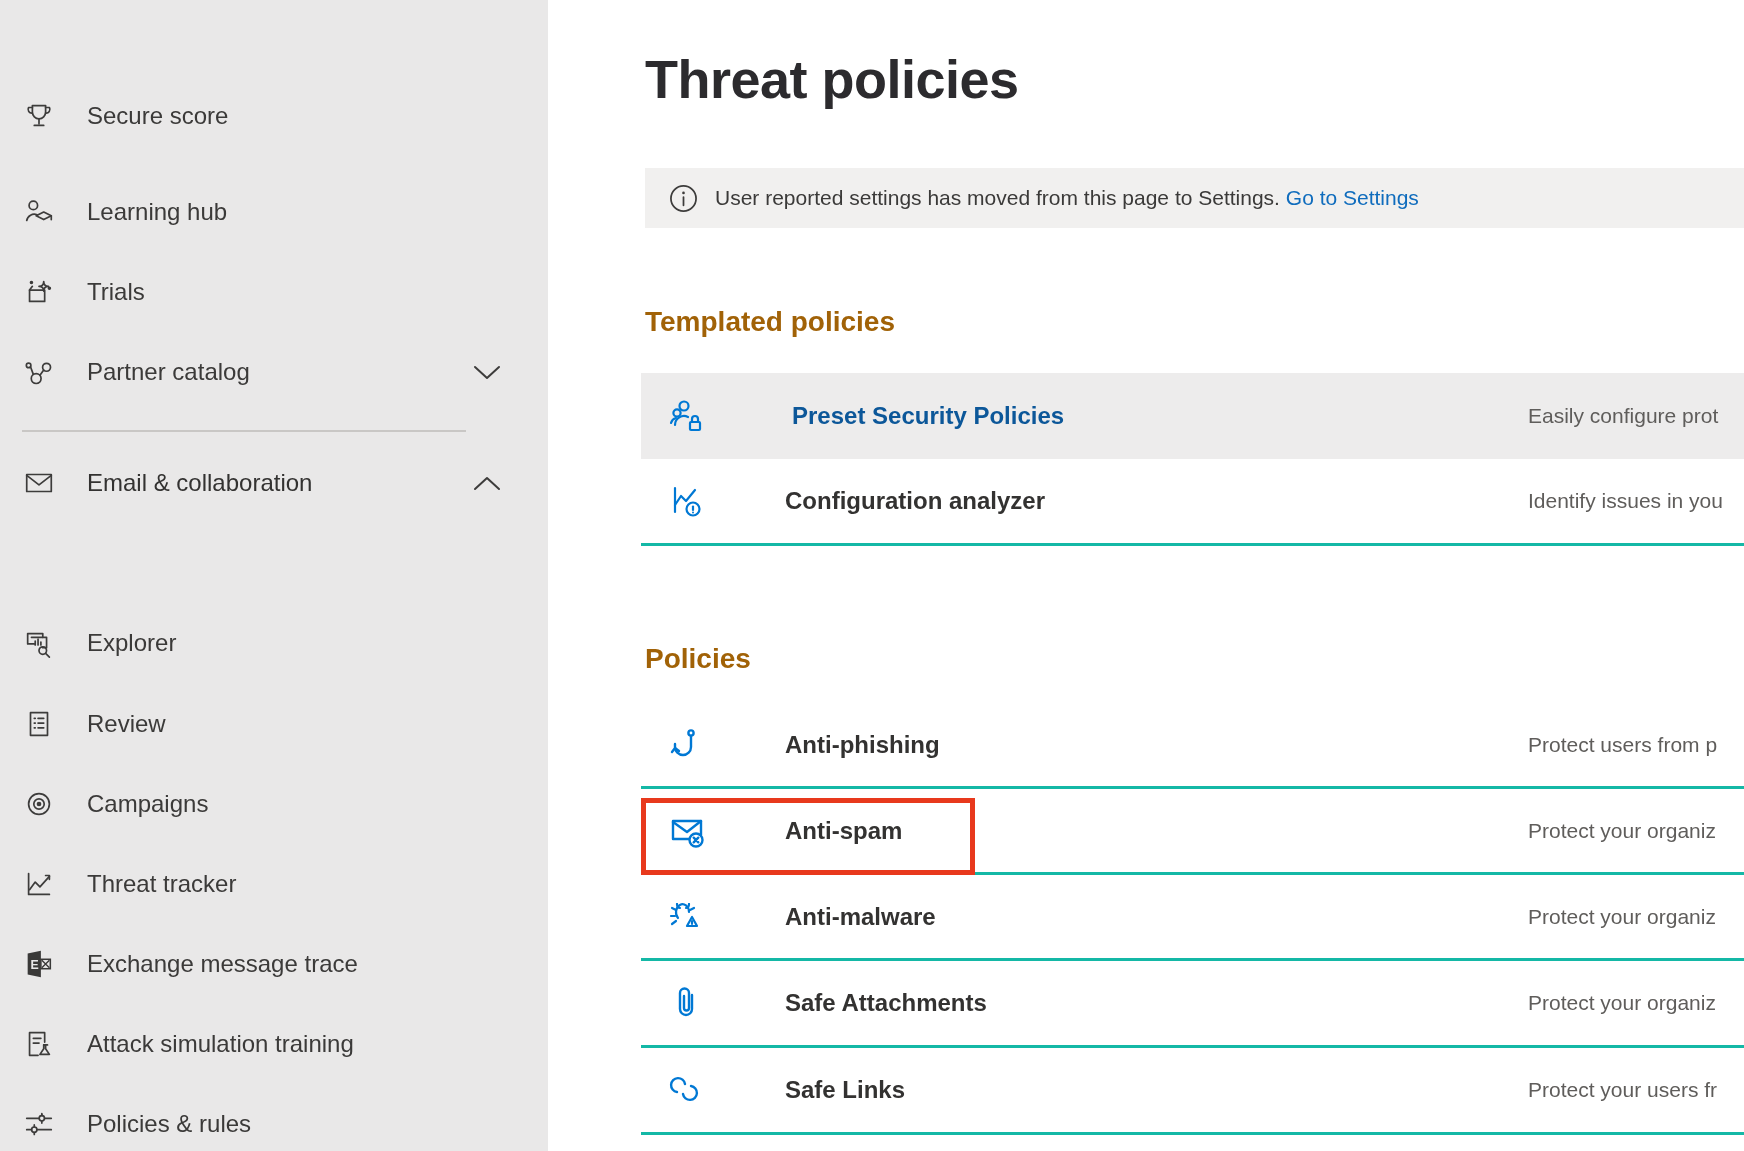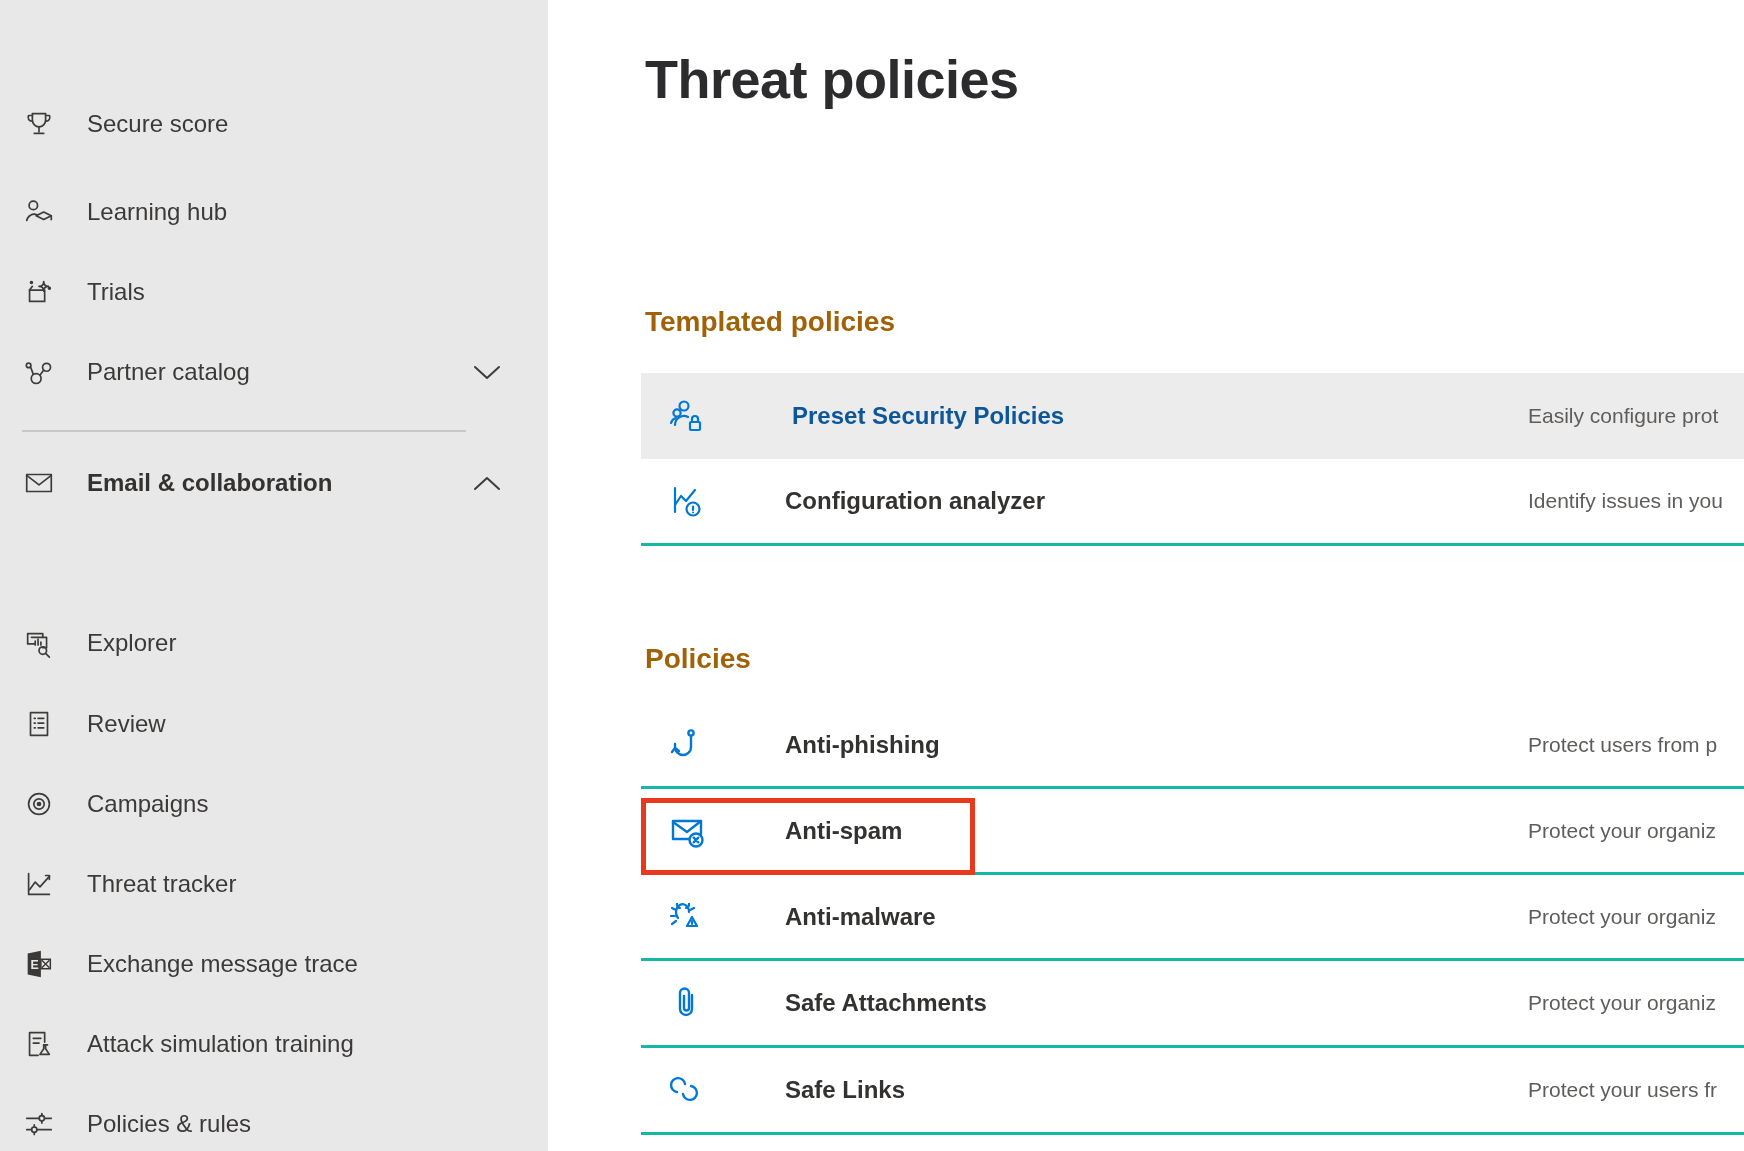--- a/index.html
+++ b/index.html
@@ -2,21 +2,21 @@
 <html><head>
 <meta charset="utf-8">
 <style>
   * { margin:0; padding:0; box-sizing:border-box; }
   html,body { width:1744px; height:1151px; overflow:hidden; background:#fff;
     font-family:"Liberation Sans","DejaVu Sans",sans-serif; }
   .sidebar { position:absolute; left:0; top:0; width:548px; height:1151px; background:#e9e8e8; }
   .side-item { position:absolute; left:0; width:548px; height:80px; display:flex; align-items:center; cursor:pointer; }
   .side-icon { position:absolute; left:21px; width:36px; height:36px; display:flex; align-items:center; justify-content:center; }
   .side-label { position:absolute; left:87px; font-size:24px; color:#3b3a39; white-space:nowrap; }
-  .side-label.bold { font-weight:700; color:#333231; }
+  .side-label.bold { font-weight:400; color:#333231; }
   .side-divider { position:absolute; top:430px; left:22px; width:444px; height:2px; background:#c9c7c5; }
   .chev { position:absolute; left:473px; top:33px; }
 
   .main { position:absolute; left:548px; top:0; width:1196px; height:1151px; background:#fff; }
   .page-title { position:absolute; left:97px; top:48px; font-size:54px; font-weight:700; color:#2c2b2e; letter-spacing:-0.5px; }
   .banner { position:absolute; left:97px; top:168px; width:1099px; height:60px; background:#f1f0ef; display:flex; align-items:center; }
   .banner-icon { position:absolute; left:24px; width:29px; height:29px; }
   .banner-text { position:absolute; left:70px; font-size:21px; color:#3b3a39; white-space:nowrap; }
   .banner-link { color:#0f6cbd; text-decoration:none; cursor:pointer; }
 
@@ -31,21 +31,21 @@
 
   .red-box { position:absolute; left:93px; top:798px; width:334px; height:77px; border:5px solid #e8391d; pointer-events:none; z-index:6; }
   svg { display:block; }
 </style>
 </head>
 <body>
 
 <nav class="sidebar">
 
 
-  <div class="side-item" style="top:84px">
+  <div class="side-item" style="top:76px">
     <span class="side-icon">
       <svg width="34" height="34" viewBox="0 0 36 36" fill="none" stroke="#3d3c3b" stroke-width="1.8" stroke-linecap="round" stroke-linejoin="round">
         <path d="M11 7h14v7a7 7 0 0 1-14 0z"></path>
         <path d="M11 9H7a4 4 0 0 0 4 6M25 9h4a4 4 0 0 1-4 6"></path>
         <path d="M18 21v5M13 28h10"></path>
       </svg>
     </span>
     <span class="side-label">Secure score</span>
   </div>
 
@@ -190,20 +190,33 @@
       </svg>
     </span>
     <span class="side-label">Policies &amp; rules</span>
   </div>
 </nav>
 
 <main class="main">
 
   <h1 class="page-title">Threat policies</h1>
 
+  <div class="banner">
+    <span class="banner-icon">
+      <svg width="29" height="29" viewBox="0 0 30 30" fill="none" stroke="#3d3c3b" stroke-width="1.8">
+        <circle cx="15" cy="15" r="13"></circle>
+        <path d="M15 13.5V22" stroke-linecap="round"></path>
+        <circle cx="15" cy="9.2" r="1.4" fill="#3d3c3b" stroke="none"></circle>
+      </svg>
+    </span>
+    <span class="banner-text">
+      <span>User reported settings has moved from this page to Settings.</span>
+      <a class="banner-link" href="#">Go to Settings</a>
+    </span>
+  </div>
 
   <h2 class="section-heading" style="top:306px">Templated policies</h2>
 
   <div class="row gray" style="top:373px;height:86px">
     <span class="row-icon">
       <svg width="40" height="40" viewBox="0 0 40 40" fill="none" stroke="#0078d4" stroke-width="2.2" stroke-linecap="round" stroke-linejoin="round">
         <circle cx="17" cy="10" r="4.5"></circle>
         <path d="M8 29a9 9 0 0 1 13-8"></path>
         <circle cx="10" cy="17" r="3.6"></circle>
         <path d="M4 27a7 7 0 0 1 5-5"></path>

